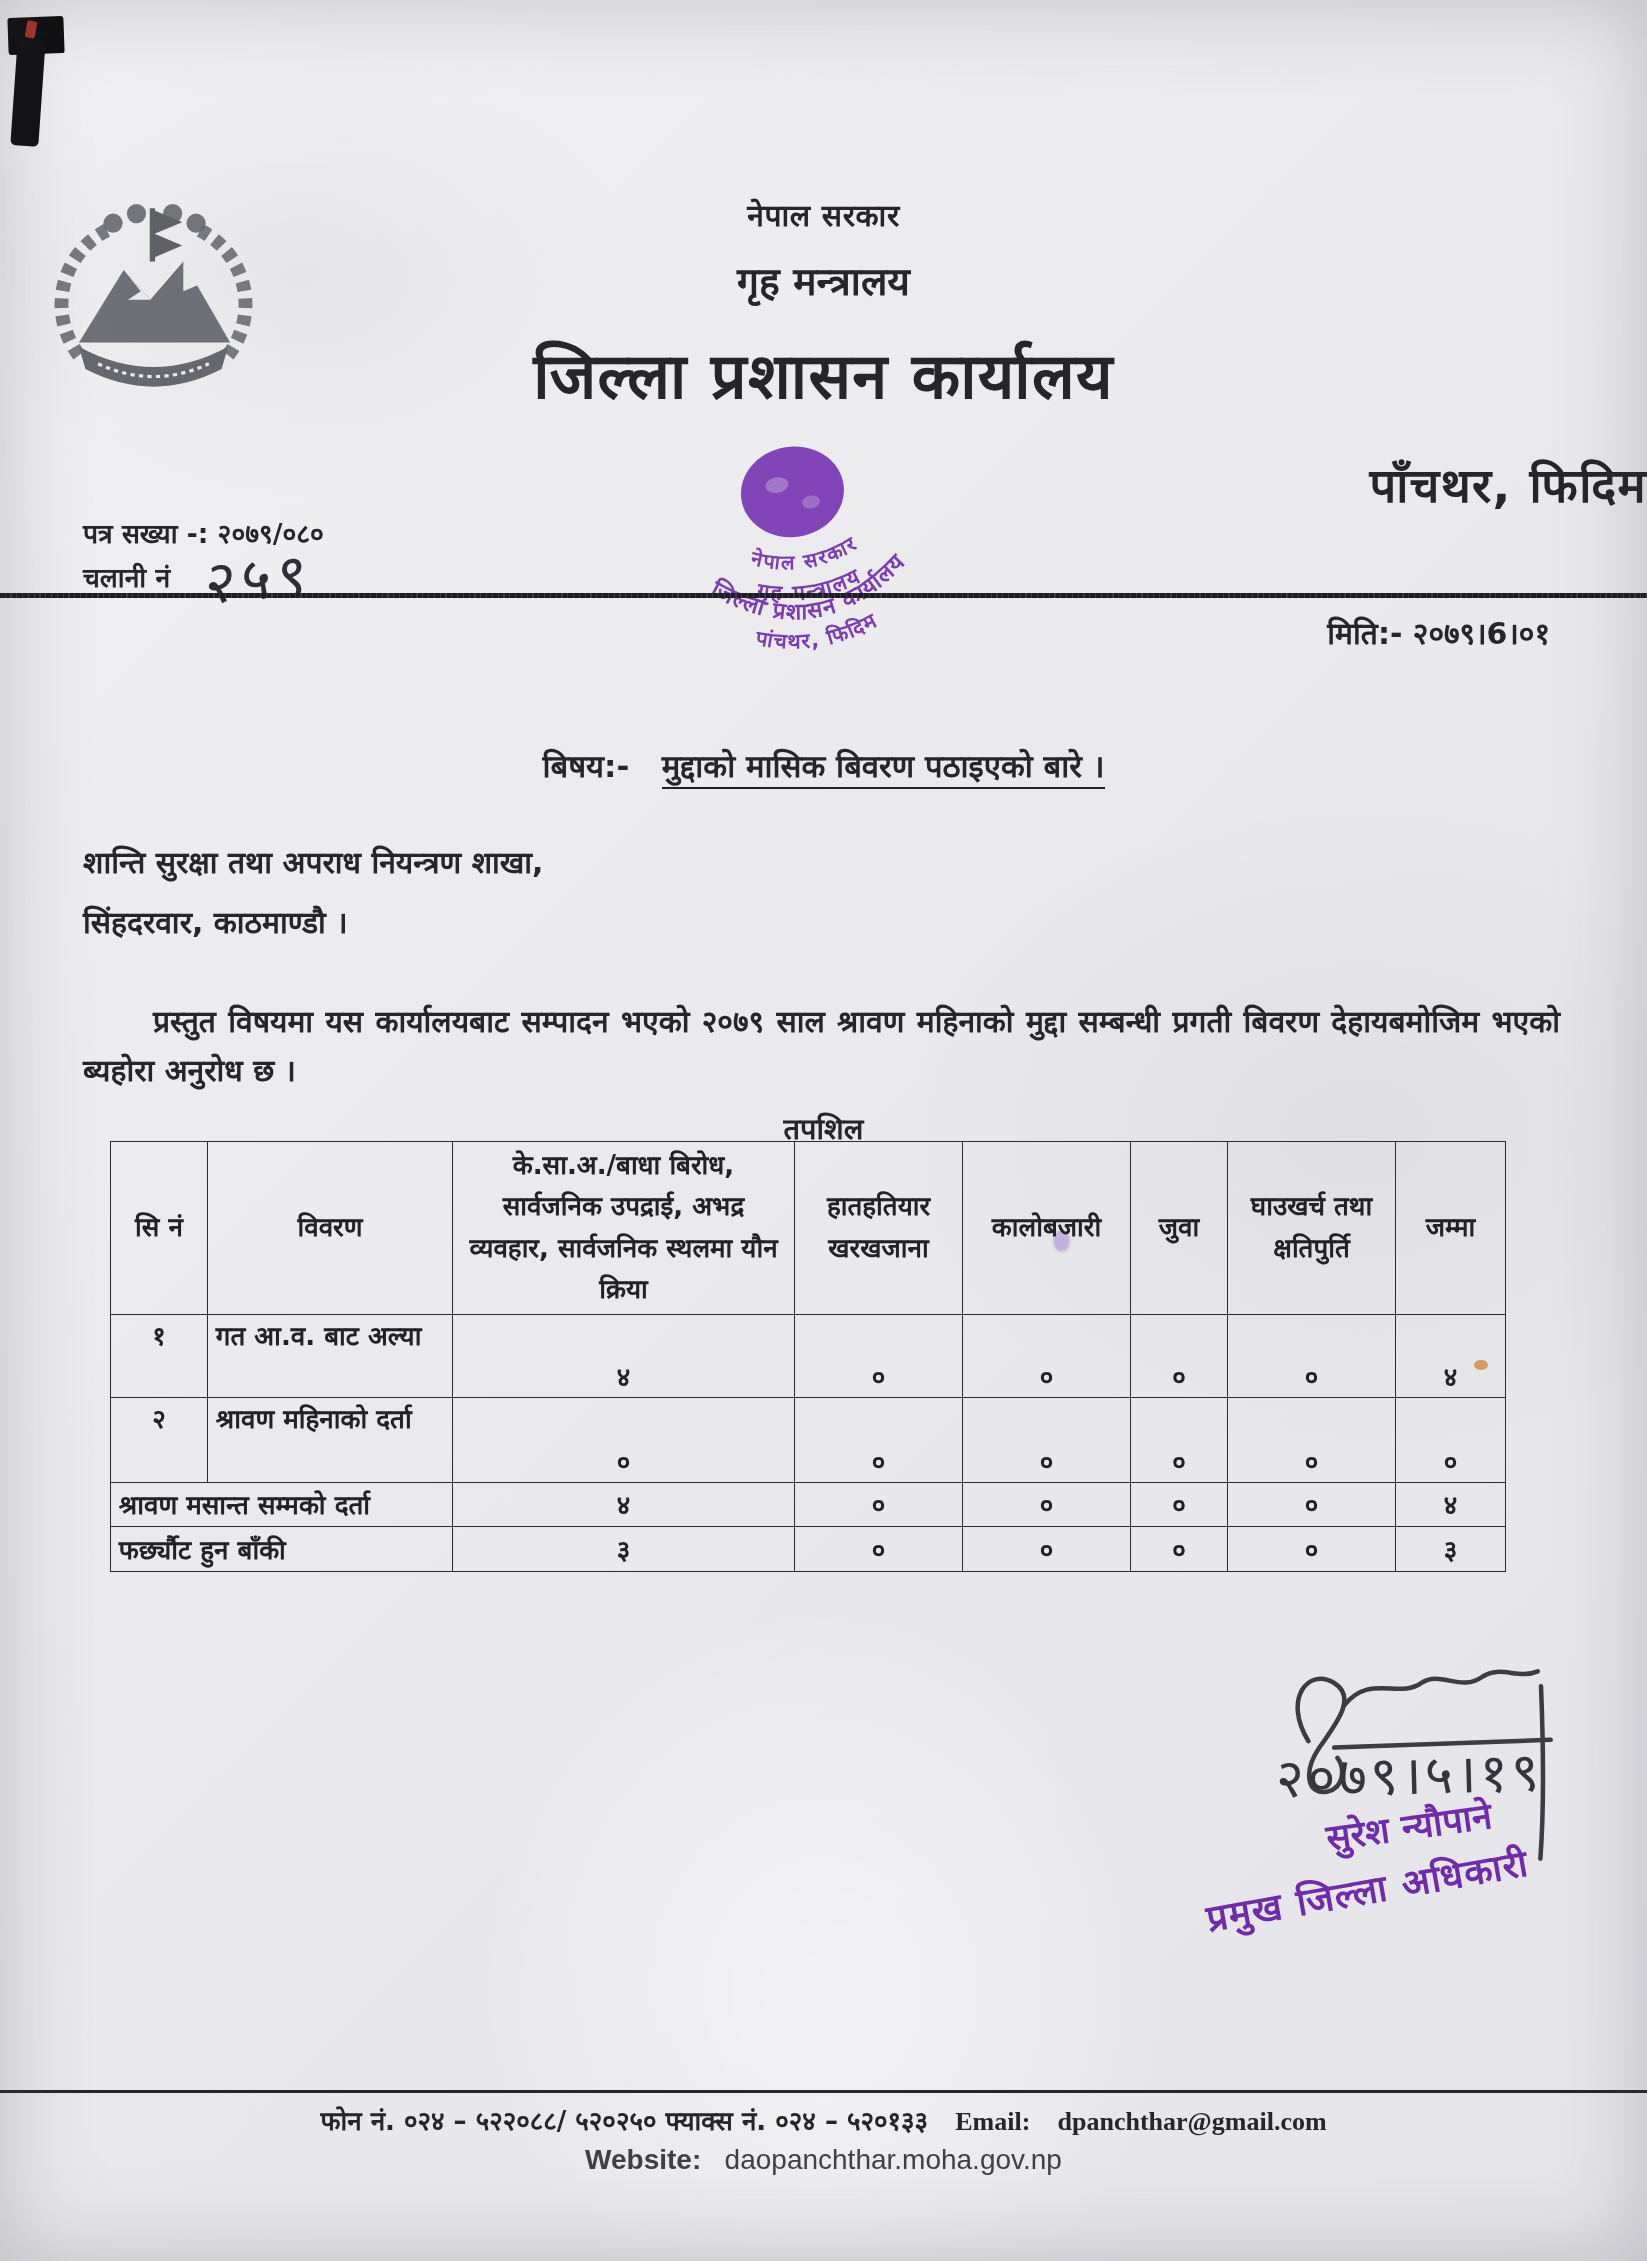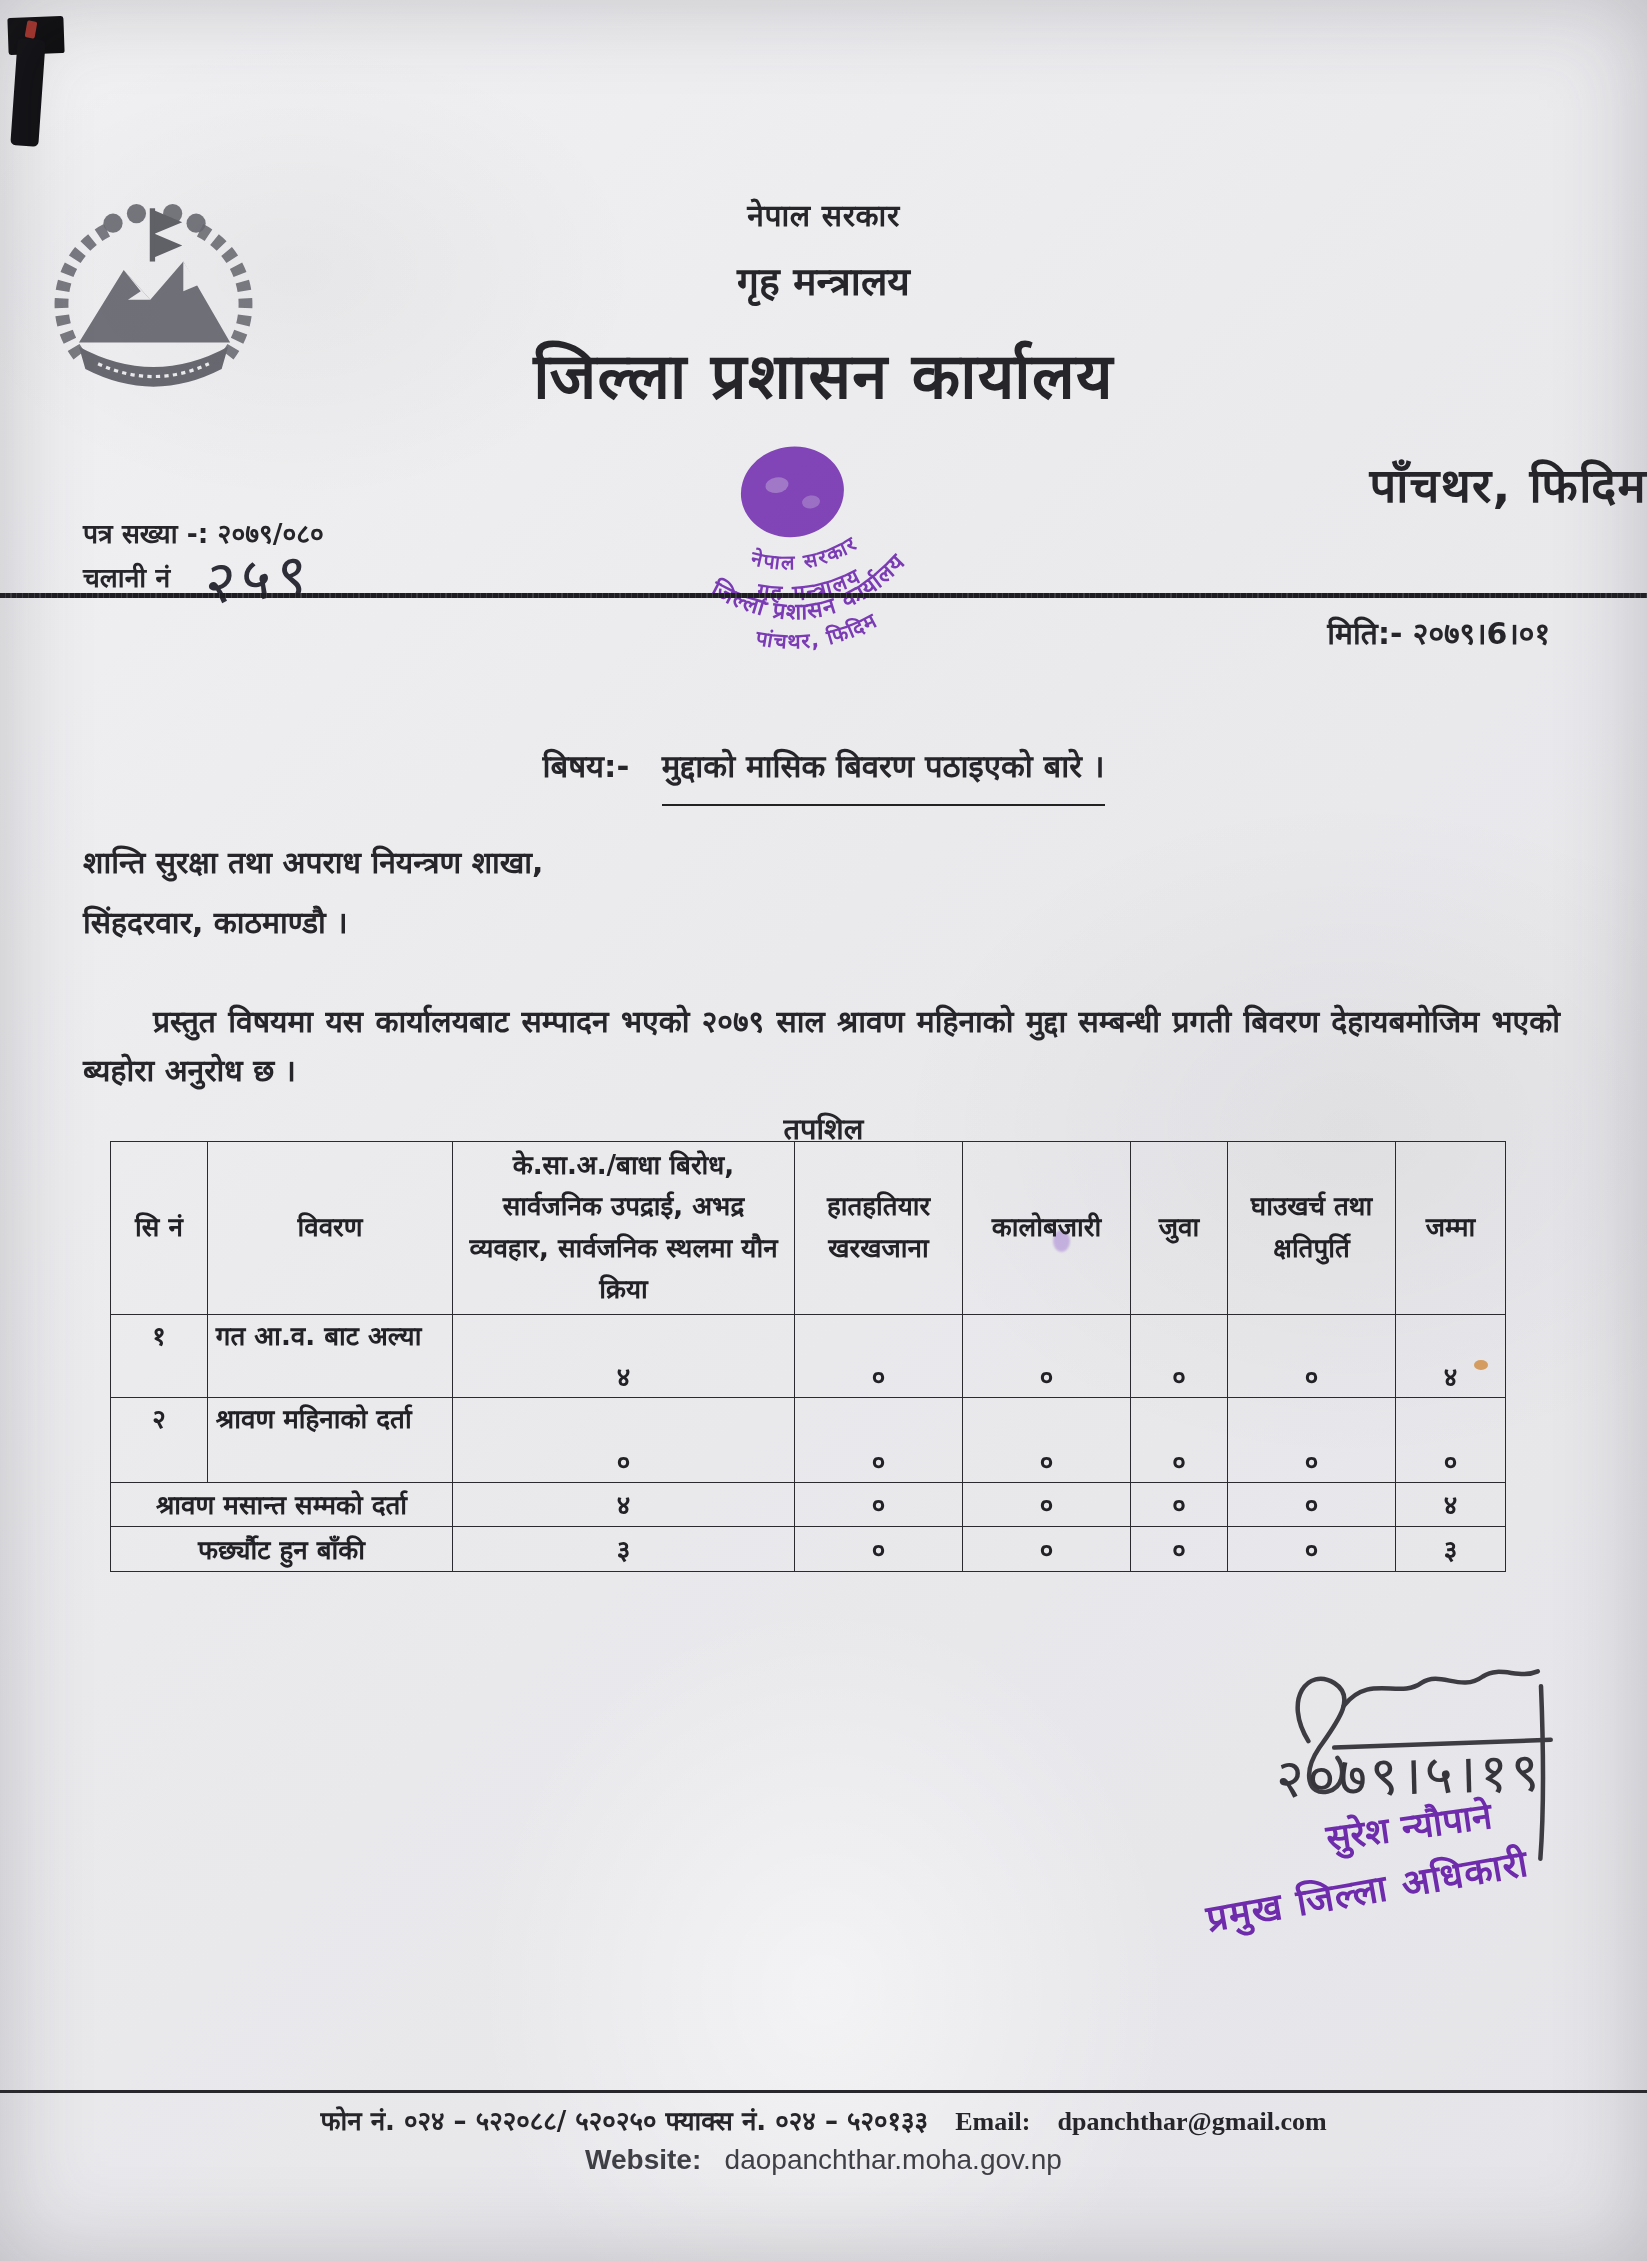--- a/index.html
+++ b/index.html
@@ -40,21 +40,21 @@
   .ref-letter-no { left:83px; top:515px; font-size:26.5px; font-weight:600; }
   .ref-dispatch  { left:83px; top:559px; font-size:26.5px; font-weight:600; }
   .dispatch-hand { left:205px; top:536px; font-size:59px; font-weight:500; color:#2e2e38;
                    transform:rotate(-5deg) skewX(-8deg); letter-spacing:5.2px; }
 
   .rule-top { left:0; top:593px; width:100%; height:5.2px;
               background:repeating-linear-gradient(90deg,#1e1e22 0 4.5px,#3b3b40 4.5px 5.8px); }
   .date-line { right:97px; top:612px; font-size:30px; font-weight:600; }
 
   .subject { top:744px; font-size:31px; font-weight:700; }
-  .subject .u { border-bottom:2.6px solid #222; padding-bottom:20px; }
+  .subject .u { border-bottom:2.6px solid #222; padding-bottom:3px; }
 
   .addressee { left:83px; top:833px; font-size:30px; font-weight:600; line-height:2.0; }
 
   .body-par { left:83px; right:87px; top:998px; font-size:30px; font-weight:600;
               line-height:1.62; text-align:justify; text-indent:70px; }
 
   .tapsil { top:1108px; font-size:29px; font-weight:700; }
 
   table.main { position:absolute; left:110px; top:1141px; width:1395px;
                border-collapse:collapse; table-layout:fixed;
@@ -63,21 +63,21 @@
   table.main th { text-align:center; vertical-align:middle; line-height:1.6; font-weight:600; }
   tr.hdr   { height:168px; }
   tr.r1    { height:83px; }
   tr.r2    { height:85px; }
   tr.r3    { height:44px; }
   tr.r4    { height:90px; }
   tr.r5    { height:45px; }
   td.sn    { text-align:center; vertical-align:top; padding-top:9px; }
   td.lbl   { text-align:justify; vertical-align:top; padding:9px 11.6px 2.6px 13px; }
   td.val   { text-align:center; vertical-align:bottom; padding-bottom:11.6px; }
-  td.mlbl  { text-align:center; vertical-align:middle; }
+  td.mlbl  { vertical-align:middle; }
   td.mval  { text-align:center; vertical-align:middle; }
   tr.r4 td.mval { vertical-align:top; padding-top:6.5px; }
   tr.r4 td.mlbl { vertical-align:top; padding-top:7.8px; }
 
   .sig-svg { left:1247px; top:1644px; width:336px; height:233px; }
   .sig-date { left:1276px; top:1736px; font-size:54px; font-weight:500; color:#35353b;
               letter-spacing:3.2px; transform:rotate(-1.5deg); }
   .sig-stamp { left:1156px; top:1810px; width:413px; transform:rotate(-10deg);
                color:#7a2fbc; text-align:center; mix-blend-mode:multiply; }
   .sig-stamp .n { font-size:36px; font-weight:700; transform:translateX(52px) rotate(2deg); }

